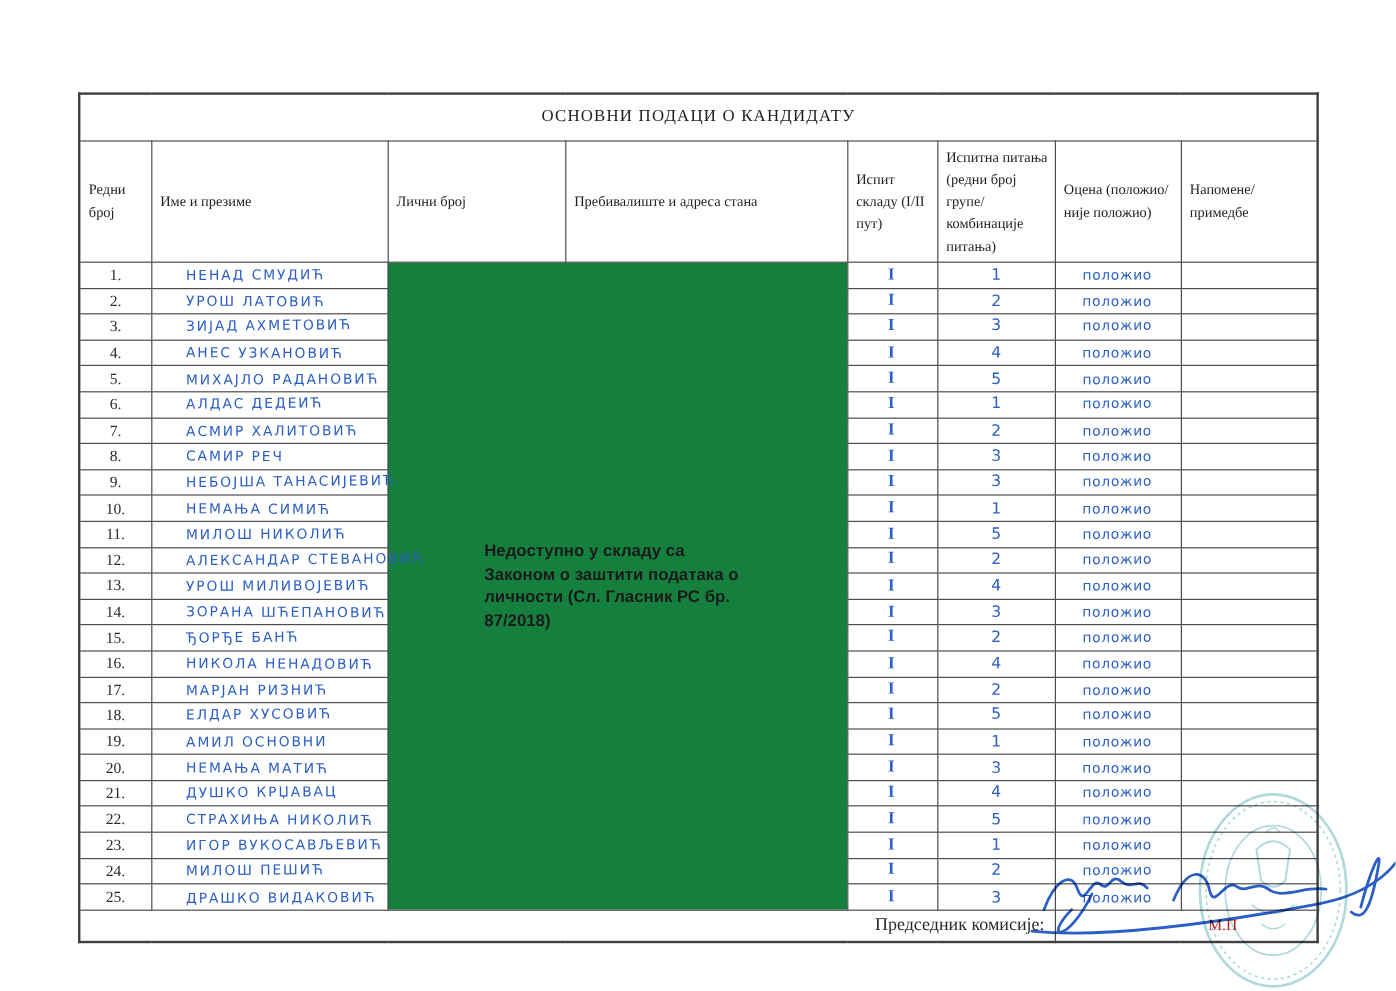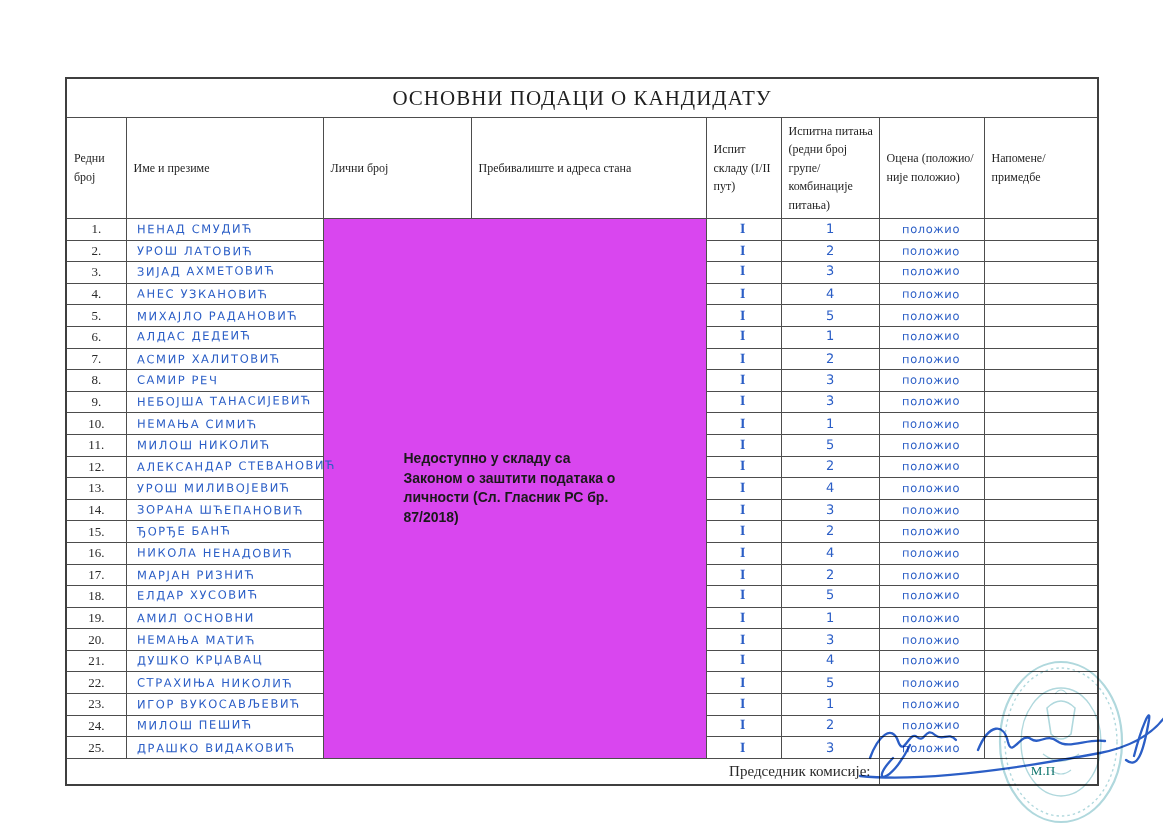--- a/index.html
+++ b/index.html
@@ -3,41 +3,41 @@
 <meta charset="utf-8">
 <style>
   html,body{margin:0;padding:0;background:#ffffff;}
   .page{position:relative;width:1163px;height:826px;background:#ffffff;overflow:hidden;
         font-family:"Liberation Serif", serif;color:#222;}
   table.main{position:absolute;left:65px;top:77px;width:1032px;border-collapse:collapse;
         table-layout:fixed;background:#fff;}
   table.main, table.main th, table.main td{border:1px solid #4d4d4d;}
   table.main{border:2px solid #3f3f3f;}
   th,td{padding:0;margin:0;}
-  .title-cell{height:38px;text-align:center;font-size:21px;font-weight:normal;
+  .title-cell{height:38px;text-align:center;font-size:14px;font-weight:normal;
         letter-spacing:1px;color:#1f1f1f;}
   .hdr{height:96px;vertical-align:middle;text-align:left;font-weight:normal;
         font-size:12px;line-height:1.55;padding:2px 5px 2px 7px;color:#1f1f1f;}
   tbody td{height:20.6px;font-size:13px;vertical-align:middle;overflow:visible;}
   .num-cell{text-align:center;font-size:13px;color:#2a2a2a;}
-  .name-cell{padding-left:10px;}
+  .name-cell{padding-left:28px;}
   .hand{display:inline-block;font-family:"DejaVu Sans", sans-serif;color:#2b5ec6;
         font-size:11.5px;letter-spacing:1.6px;white-space:nowrap;transform:rotate(-0.3deg);}
   tbody tr:nth-child(even) .hand{transform:rotate(0.35deg);}
   tbody tr:nth-child(3n) .hand{transform:rotate(-0.6deg) translateY(-1px);}
   .attempt-cell,.question-cell,.grade-cell{text-align:center;}
   .attempt-cell .hand{font-family:"Liberation Serif", serif;font-size:14px;font-weight:bold;}
   .question-cell .hand{font-size:13px;letter-spacing:0;}
   .grade-cell .hand{font-size:11.5px;letter-spacing:0.6px;}
-  .privacy-cell{vertical-align:middle;background:#d946ef;}
+  .privacy-cell{vertical-align:middle;background:#15803d;}
   .privacy-text{width:222px;margin:0 auto;font-family:"Liberation Sans", sans-serif;
         font-weight:bold;font-size:14px;line-height:1.4;color:#1a1a1a;text-align:left;}
   tfoot td{height:25px;margin-left:16px;}
   .footer-label-cell{text-align:right;padding-right:8px;font-size:15px;color:#2a2a2a;}
-  .signature-cell{position:relative;text-align:right;padding-right:42px;font-size:13px;color:#0f766e;}
+  .signature-cell{position:relative;text-align:right;padding-right:66px;font-size:13px;color:#b91c1c;}
   .overlay{position:absolute;pointer-events:none;}
   .stamp-svg{left:995px;top:658px;mix-blend-mode:multiply;opacity:0.62;}
   .sig-svg{left:858px;top:698px;mix-blend-mode:multiply;}
 </style>
 </head>
 <body>
 
 <div class="page">
 
   <table class="main">

